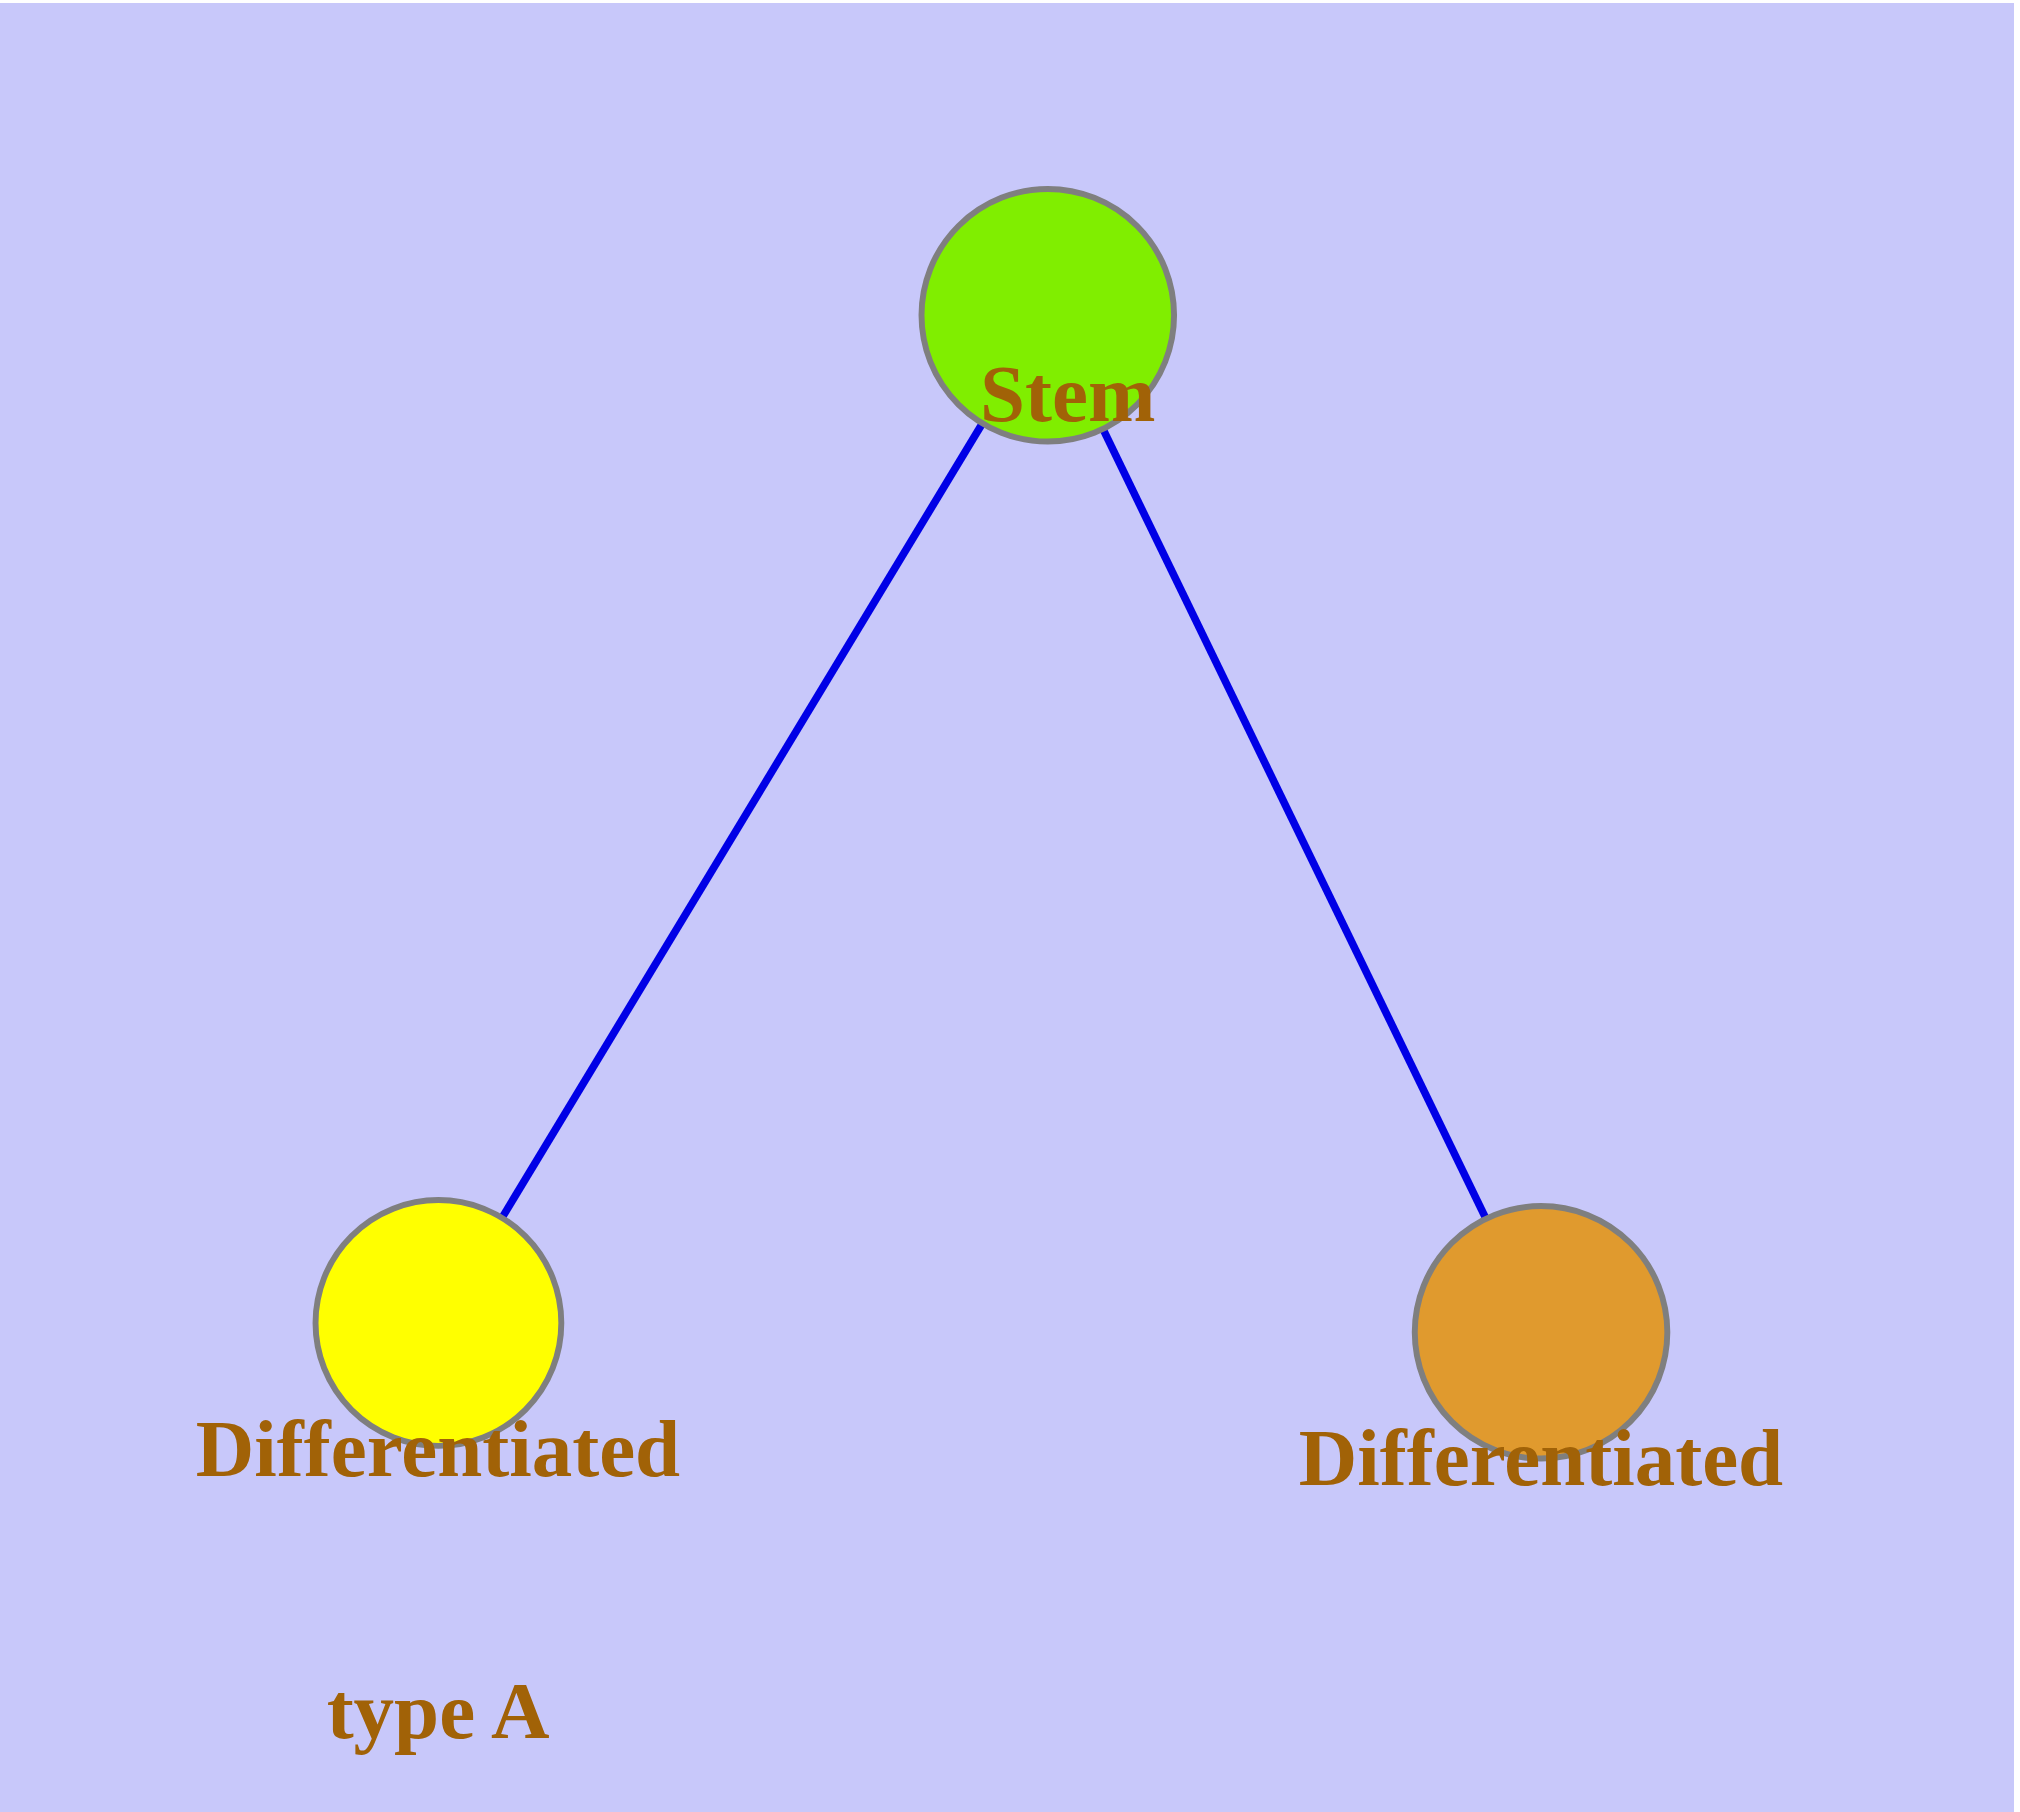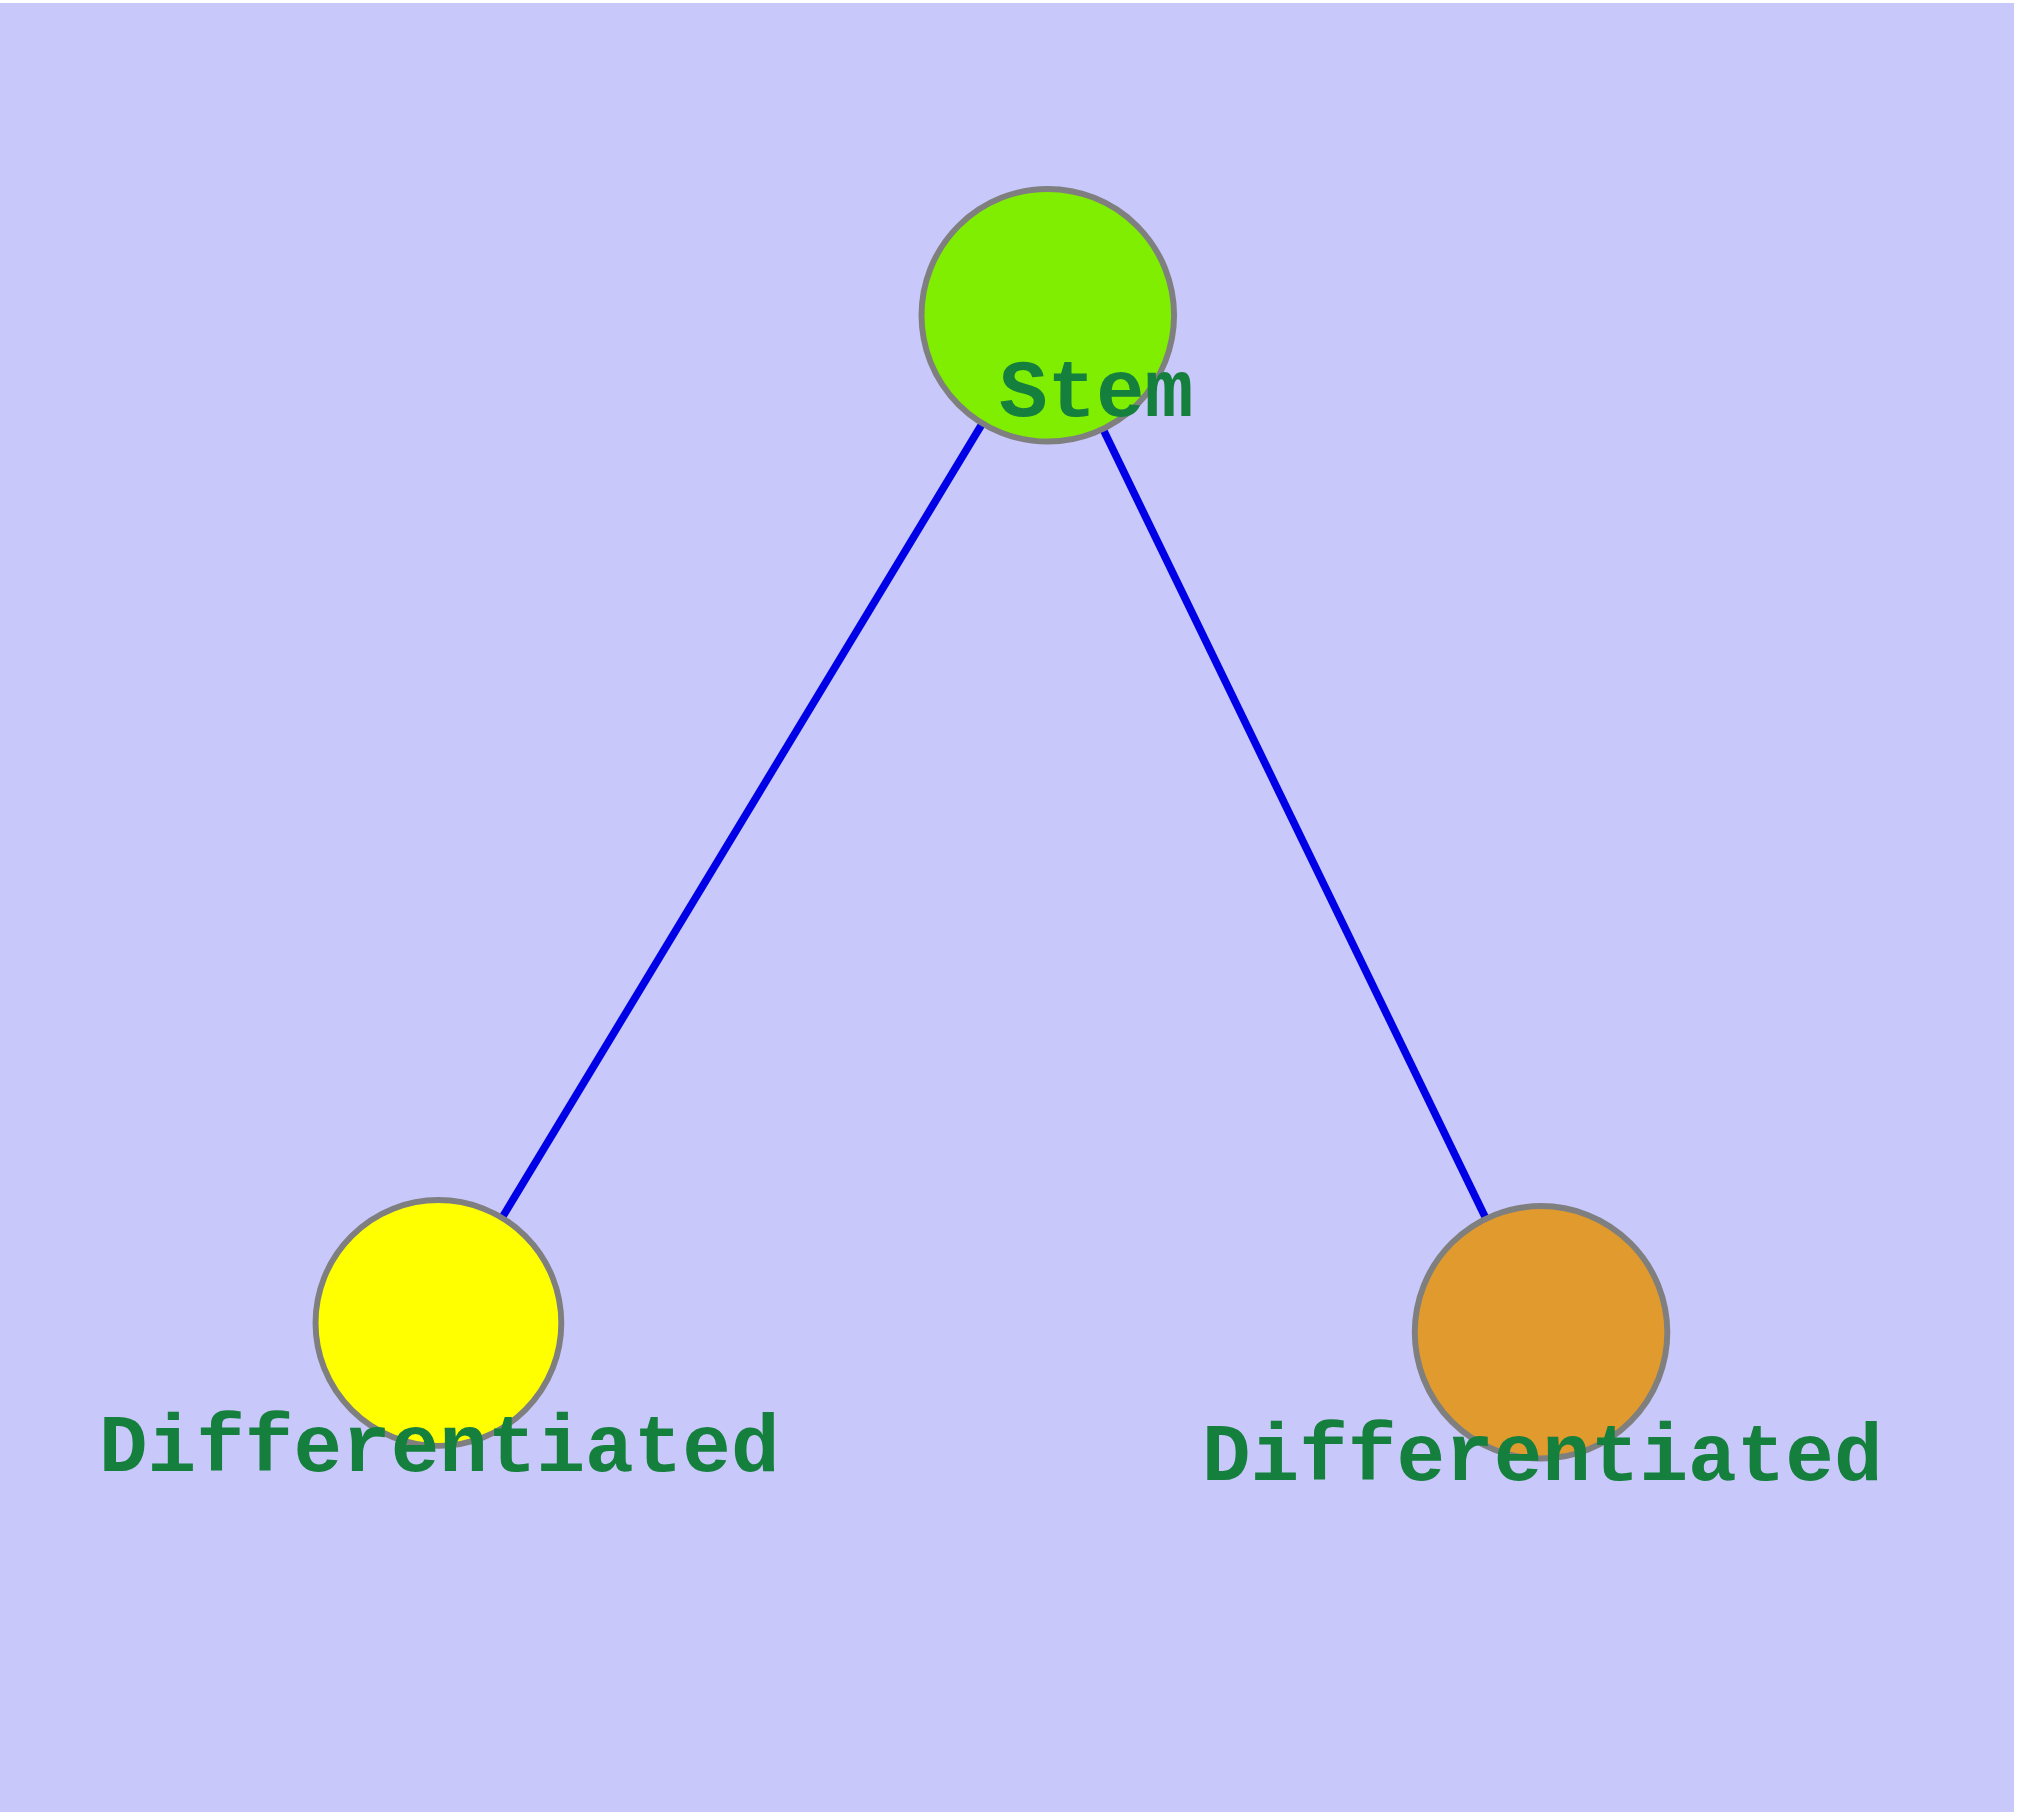--- a/index.html
+++ b/index.html
@@ -25,22 +25,22 @@
     position: absolute;
     left: 0;
     top: 0;
     width: 2021px;
     height: 1812px;
     display: block;
   }
   .node-label {
     position: absolute;
     text-align: center;
-    color: #15803d;
-    font-family: Liberation Mono, monospace;
+    color: #a16207;
+    font-family: Liberation Serif, serif;
     font-weight: bold;
     line-height: 1.08;
     white-space: pre;
     pointer-events: none;
     -webkit-font-smoothing: antialiased;
   }
   #label-stem {
     font-size: 81px;
     left: 793px;
     top: 264px;
@@ -75,18 +75,19 @@
     <circle cx="1818" cy="1572" r="149" fill="#e09a2e" stroke="#7f7f7f" stroke-width="7"></circle>
   </g>
 </svg>
 
 <div class="node-label" id="label-stem">
   <span>Stem</span>
 </div>
 
 <div class="node-label" id="label-type-a">
   <div>Differentiated</div>
+  <div>type A</div>
 </div>
 
 <div class="node-label" id="label-type-b">
   <div>Differentiated</div>
 </div>
 
 
 </body></html>

